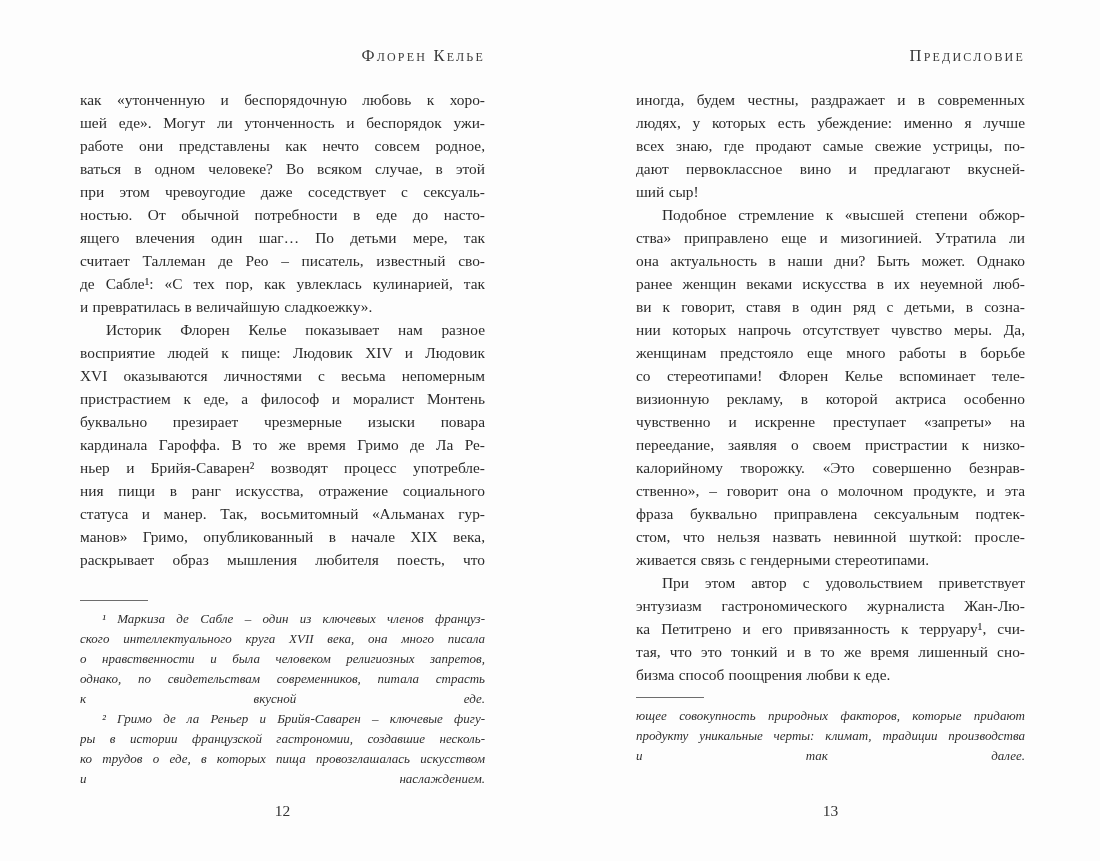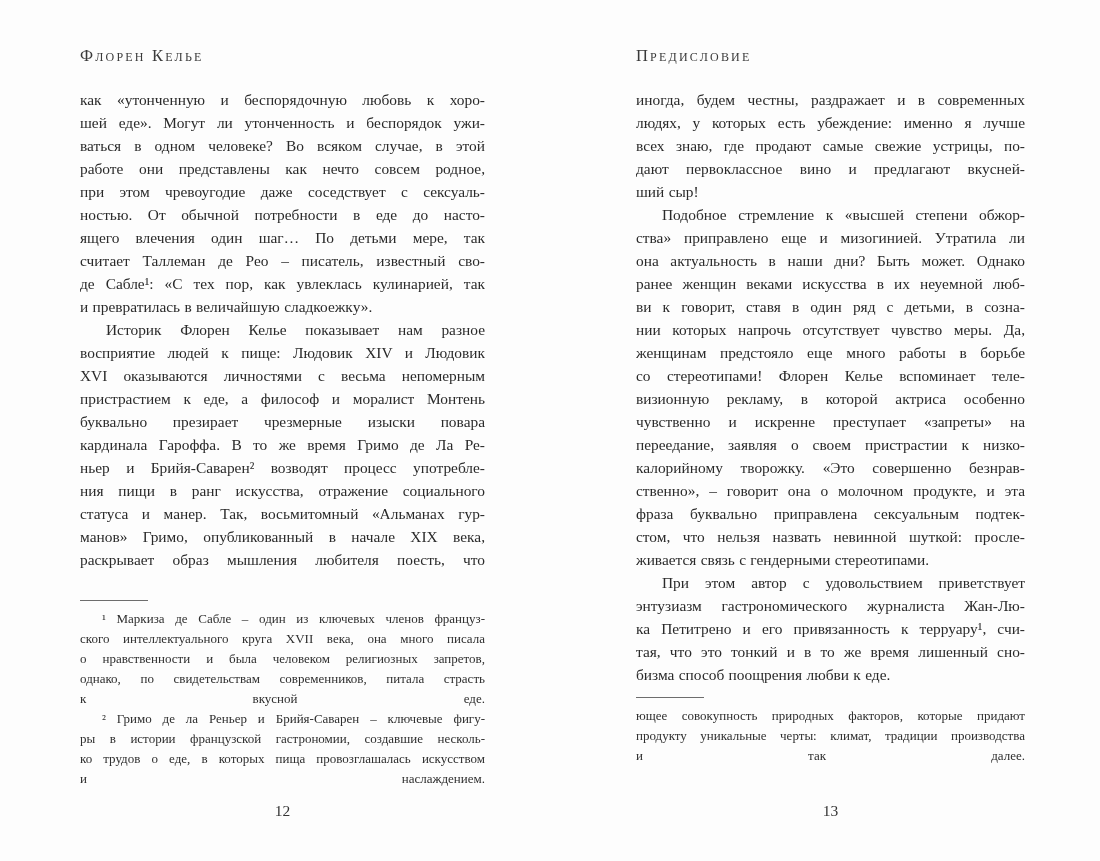--- a/index.html
+++ b/index.html
@@ -22,21 +22,21 @@
     height: 861px;
   }
   .page.left  { left: 80px;  width: 405px; }
   .page.right { left: 636px; width: 389px; }
 
   .running-header {
     position: absolute;
     top: 46px;
     left: 0;
     width: 100%;
-    text-align: left;
+    text-align: right;
     font-variant: small-caps;
     letter-spacing: 2.2px;
     font-size: 16.5px;
     color: #3a3a3a;
   }
 
   .body-text {
     position: absolute;
     top: 88px;
     left: 0;
@@ -61,20 +61,21 @@
     height: 0;
     border-top: 1px solid #6d6d6d;
   }
   .page.left  .fn-rule { top: 600px; }
   .page.right .fn-rule { top: 697px; }
 
   .footnotes {
     position: absolute;
     left: 0;
     width: 100%;
+    font-style: italic;
   }
   .page.left  .footnotes { top: 609px; }
   .page.right .footnotes { top: 706px; }
   .footnotes .line {
     height: 20px;
     line-height: 20px;
     font-size: 13px;
     overflow: hidden;
     text-align: justify;
     text-align-last: justify;
@@ -96,22 +97,22 @@
 <body>
 
 <div class="spread">
 
   <div class="page left">
     <div class="running-header">Флорен Келье</div>
     <div class="body-text">
         <div>
           <div class="line">как «утонченную и беспорядочную любовь к хоро-</div>
           <div class="line">шей еде». Могут ли утонченность и беспорядок ужи-</div>
+          <div class="line">работе они представлены как нечто совсем родное,</div>
           <div class="line">ваться в одном человеке? Во всяком случае, в этой</div>
-          <div class="line">работе они представлены как нечто совсем родное,</div>
           <div class="line">при этом чревоугодие даже соседствует с сексуаль-</div>
           <div class="line">ностью. От обычной потребности в еде до насто-</div>
           <div class="line">ящего влечения один шаг… По детьми мере, так</div>
           <div class="line">считает Таллеман де Рео – писатель, известный сво-</div>
           <div class="line">де Сабле¹: «С тех пор, как увлеклась кулинарией, так</div>
           <div class="line last">и превратилась в величайшую сладкоежку».</div>
         </div>
         <div>
           <div class="line first">Историк Флорен Келье показывает нам разное</div>
           <div class="line">восприятие людей к пище: Людовик XIV и Людовик</div>

